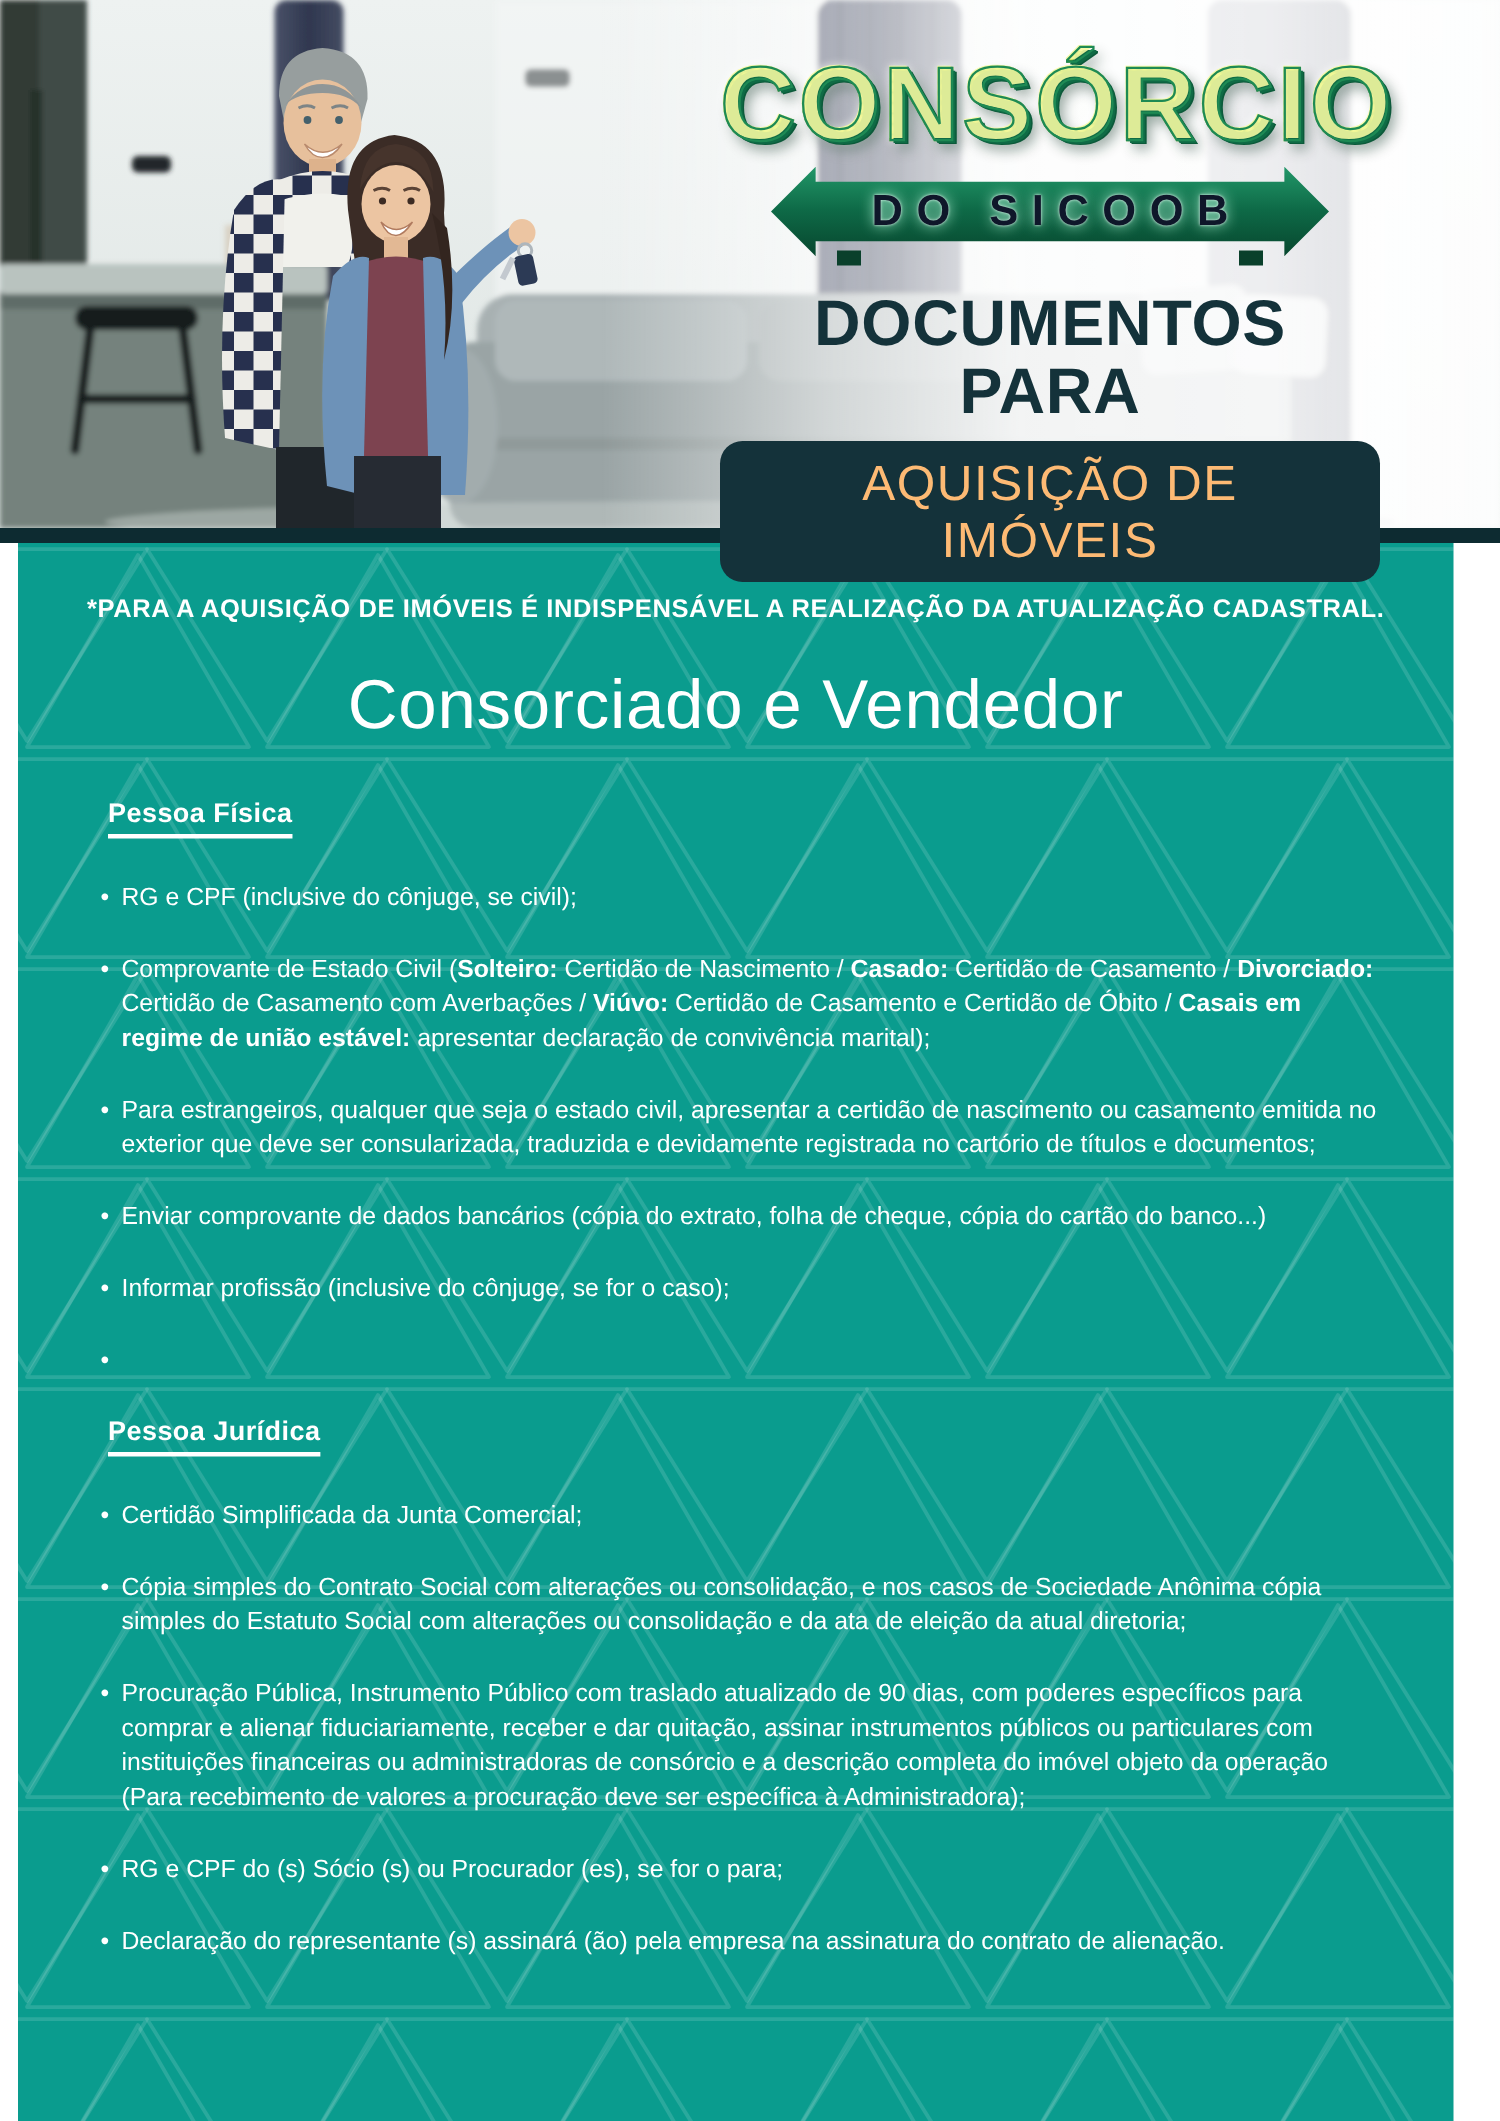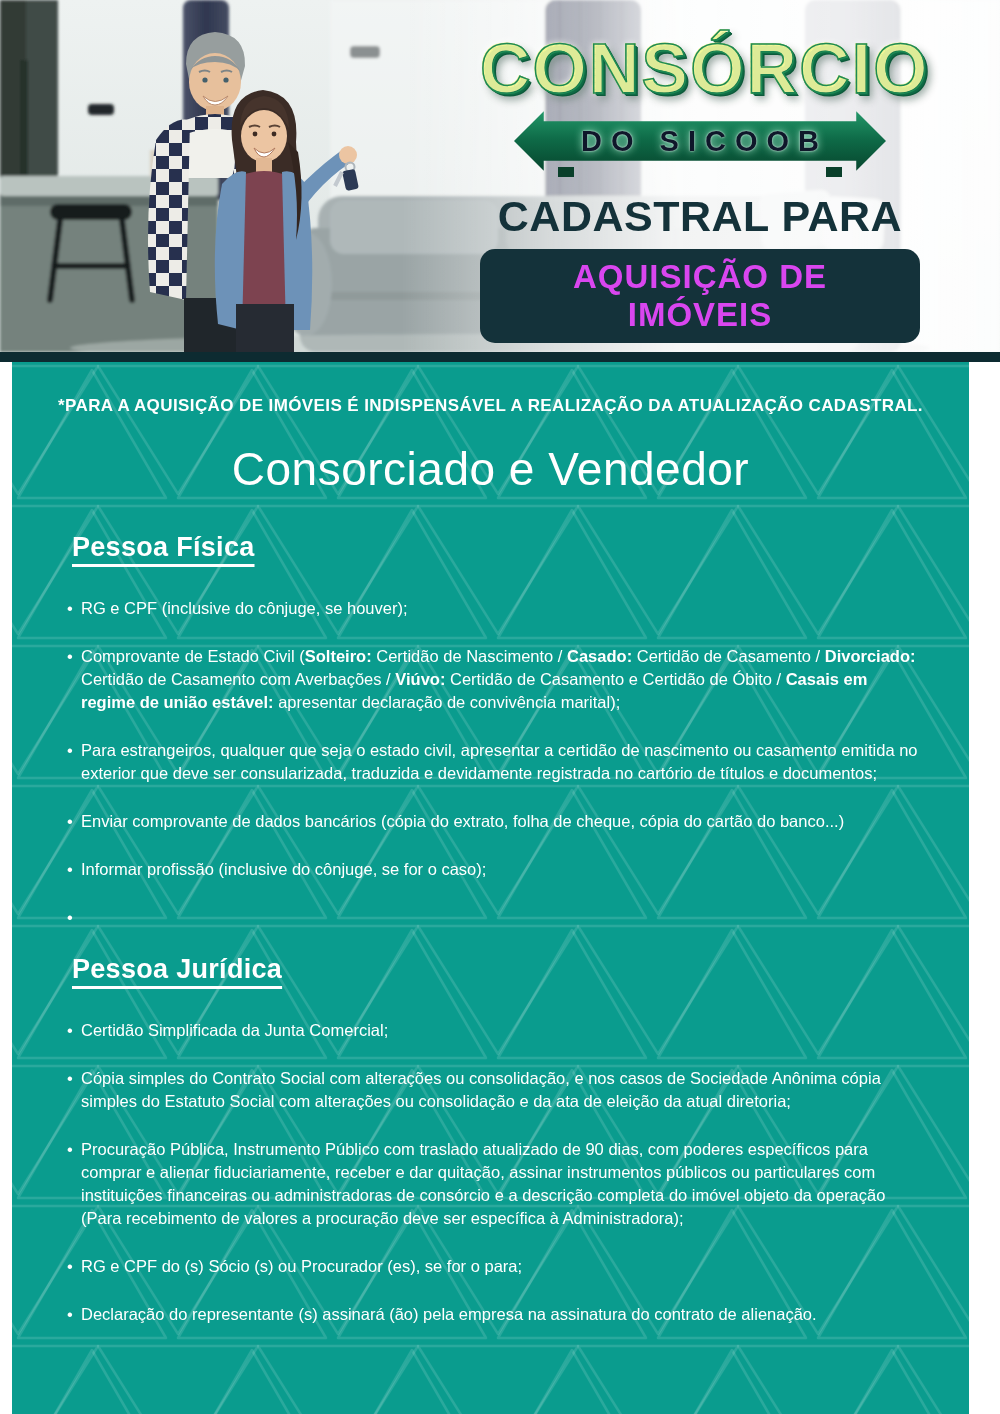--- a/index.html
+++ b/index.html
@@ -33,39 +33,39 @@
   .arrow-shape{position:absolute;inset:0;
     background:linear-gradient(180deg,#23996a 0%,#0e6a47 48%,#07452d 100%);
     clip-path:polygon(0 50%,8% 2%,8% 18%,92% 18%,92% 2%,100% 50%,92% 98%,92% 82%,8% 82%,8% 98%);
     filter:drop-shadow(0 0 2px rgba(255,255,255,.85));}
   .arrow-text{position:absolute;inset:0;display:flex;align-items:center;justify-content:center;
     color:#0f172a;font-weight:700;font-size:29px;letter-spacing:9px;text-indent:9px;
     text-shadow:0 0 9px rgba(190,255,225,.95),0 0 2px #ffffff;}
 
   .docs-title{margin-top:22px;color:#14323a;font-weight:900;font-size:43px;line-height:1.05;
     letter-spacing:0.5px;}
-  .badge{display:inline-block;margin-top:10px;background:#14323a;color:#d946ef;
-    font-size:33px;font-weight:700;padding:9px 18px;border-radius:15px;letter-spacing:1px;}
+  .badge{display:inline-block;margin-top:10px;background:#14323a;color:#fdba74;
+    font-size:33px;font-weight:400;padding:9px 18px;border-radius:15px;letter-spacing:1px;}
 
   
   .divider{position:absolute;top:352px;left:0;width:1000px;height:10px;background:#0d2b31;}
 
   
   .body-area{position:absolute;top:362px;left:12px;width:957px;height:1052px;
     background:#0a9c8e;overflow:hidden;}
   .pattern{position:absolute;top:0;left:0;width:1000px;height:1052px;display:block;}
   .content{position:relative;z-index:1;color:#ffffff;}
 
   .note{margin:34px 38px 0;text-align:center;font-weight:700;font-size:17px;
     letter-spacing:.4px;}
   .main-title{margin:26px 0 0;text-align:center;font-weight:400;font-size:46px;
     letter-spacing:.5px;}
 
   .section{margin:0;}
-  .section-heading{margin:36px 0 0 60px;font-size:27px;font-weight:700;letter-spacing:.3px;
+  .section-heading{margin:36px 0 0 60px;font-size:18px;font-weight:700;letter-spacing:.3px;
     text-decoration:underline;text-underline-offset:8px;text-decoration-thickness:2.5px;}
   .section:nth-of-type(2) .section-heading{margin-top:20px;}
 
   ul.doc-list{list-style:none;margin:34px 0 0;padding:0 48px 0 55px;}
   .doc-list li{display:flex;font-size:16.5px;line-height:23px;margin-bottom:25px;
     max-width:862px;}
   .doc-list .dot{flex:none;width:14px;}
   .doc-list .txt b{font-weight:700;}
 </style>
 </head>
@@ -176,21 +176,21 @@
 
       <rect width="1000" height="352" fill="url(#gFade)"></rect>
     </svg>
 
     <div class="logo-block">
       <span class="logo-word">CONSÓRCIO</span>
       <div class="arrow-banner">
         <div class="arrow-shape"></div>
         <div class="arrow-text">DO SICOOB</div>
       </div>
-      <div class="docs-title">CADASTRAL PARA</div>
+      <div class="docs-title">DOCUMENTOS PARA</div>
       <div class="badge">AQUISIÇÃO DE IMÓVEIS</div>
     </div>
   </div>
 
   <div class="divider"></div>
 
   <div class="body-area">
     <svg class="pattern" viewBox="0 0 1000 1052" preserveAspectRatio="none" aria-hidden="true">
       <defs>
         <pattern id="tri" width="160" height="140" patternUnits="userSpaceOnUse">
@@ -206,21 +206,21 @@
 
     <div class="content">
       <p class="note">*PARA A AQUISIÇÃO DE IMÓVEIS É INDISPENSÁVEL A REALIZAÇÃO DA ATUALIZAÇÃO CADASTRAL.</p>
       <h1 class="main-title">Consorciado e Vendedor</h1>
 
       <section class="section">
         <h2 class="section-heading">Pessoa Física</h2>
         <ul class="doc-list">
             <li>
               <span class="dot">•</span>
-              <span class="txt"><span>RG e CPF (inclusive do cônjuge, se houver);</span></span>
+              <span class="txt"><span>RG e CPF (inclusive do cônjuge, se civil);</span></span>
             </li>
             <li>
               <span class="dot">•</span>
               <span class="txt"><span>Comprovante de Estado Civil (</span><b>Solteiro:</b><span> Certidão de Nascimento / </span><b>Casado:</b><span> Certidão de Casamento / </span><b>Divorciado:</b><span> Certidão de Casamento com Averbações / </span><b>Viúvo:</b><span> Certidão de Casamento e Certidão de Óbito / </span><b>Casais em regime de união estável:</b><span> apresentar declaração de convivência marital);</span></span>
             </li>
             <li>
               <span class="dot">•</span>
               <span class="txt"><span>Para estrangeiros, qualquer que seja o estado civil, apresentar a certidão de nascimento ou casamento emitida no exterior que deve ser consularizada, traduzida e devidamente registrada no cartório de títulos e documentos;</span></span>
             </li>
             <li>

